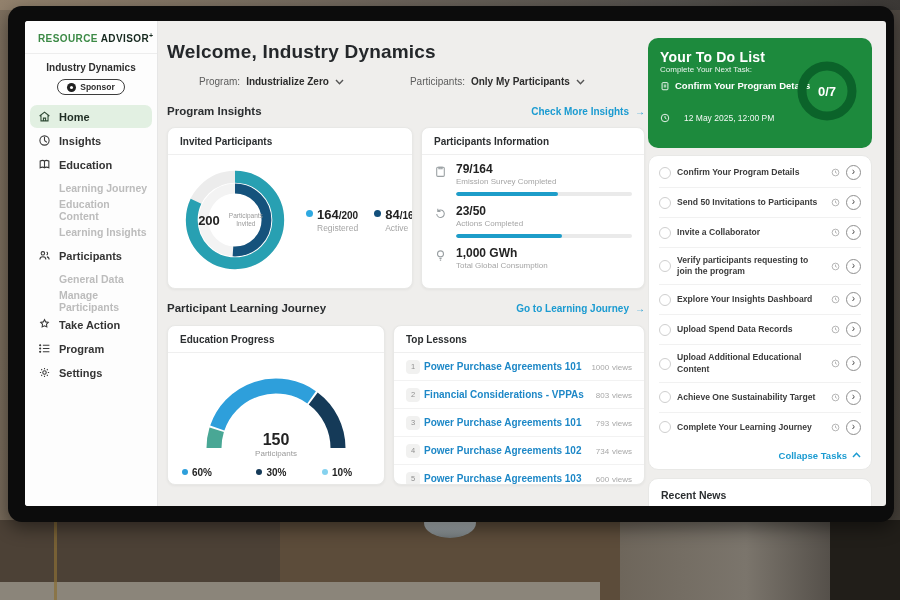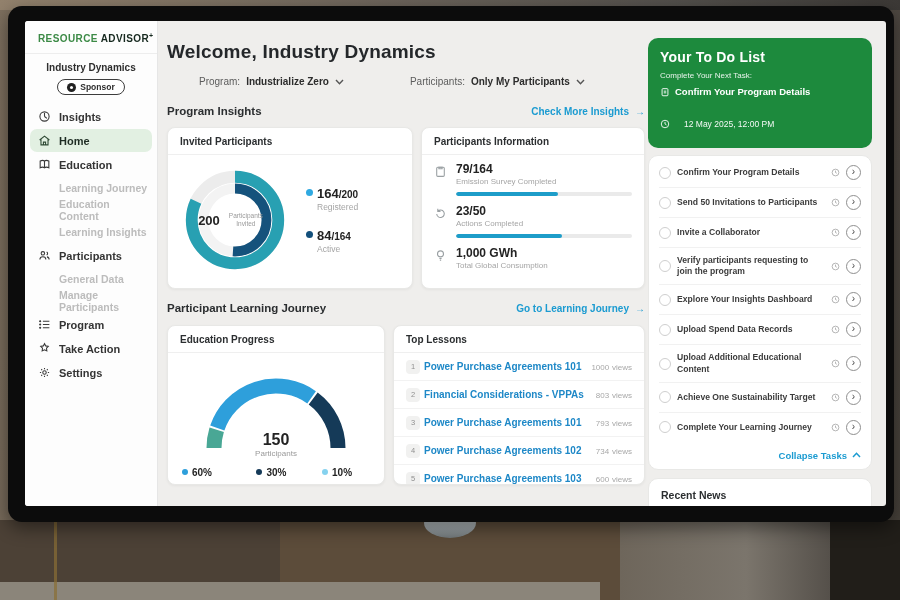--- a/index.html
+++ b/index.html
@@ -58,21 +58,21 @@
           box-shadow:0 1px 3px rgba(0,0,0,.05); overflow:hidden; }
   .card-title { padding:8px 12px 7px; font-size:10px; font-weight:bold; color:#2b2e30; border-bottom:1px solid #efefef; }
 
   .card-invited { left:0; top:106px; width:246px; height:162px; }
   .invited-body { display:flex; align-items:center; padding:6px 8px; }
   .donut-wrap { position:relative; width:118px; height:118px; flex:0 0 auto; }
   .donut-center { position:absolute; left:0; top:0; width:118px; height:118px; display:flex; flex-direction:row;
                   align-items:center; justify-content:center; text-align:center; }
   .donut-center .v { font-size:13px; font-weight:bold; color:#232323; }
   .donut-center .l { font-size:6.5px; color:#9a9a9a; width:52px; line-height:1.25; }
-  .inv-legend { display:flex; flex-direction:column; gap:16px; margin-left:12px; }
+  .inv-legend { display:flex; flex-direction:row; gap:16px; margin-left:12px; }
   .leg-item { position:relative; padding-left:11px; }
   .leg-dot { position:absolute; left:0; top:3px; width:7px; height:7px; border-radius:50%; }
   .leg-item .v { font-size:13px; font-weight:bold; color:#232323; }
   .leg-item .v .tot { font-size:10px; }
   .leg-item .l { font-size:8.5px; color:#a5a5a5; margin-top:1px; }
 
   .card-pinfo { left:254px; top:106px; width:224px; height:162px; }
   .pinfo-body { padding:7px 12px 0; }
   .pinfo-row { margin-bottom:8px; }
   .pinfo-line { display:flex; gap:8px; }
@@ -100,21 +100,21 @@
           display:flex; align-items:center; justify-content:center; flex:0 0 auto; }
   .lesson-title { flex:1; margin-left:4px; font-size:10px; font-weight:bold; color:#1e88c7; cursor:pointer; }
   .lesson-views { font-size:10px; font-weight:bold; color:#333; }
   .lesson-views span { font-size:8px; font-weight:normal; color:#a8a8a8; }
 
   
   .rightcol { position:absolute; left:623px; top:17px; width:224px; height:468px; }
   .todo-card { position:absolute; left:0; top:0; width:224px; height:110px; background:#1d8a3d; border-radius:10px;
                padding:11px 12px; color:#fff; }
   .todo-title { font-size:14px; font-weight:bold; letter-spacing:.2px; }
-  .todo-sub { font-size:8px; opacity:.9; margin-top:6px; }
+  .todo-sub { font-size:8px; opacity:.9; }
   .todo-next { display:flex; align-items:center; gap:5px; font-size:9.5px; font-weight:bold; margin-top:6px; }
   .todo-due { display:flex; align-items:center; gap:14px; font-size:8.5px; margin-top:22px; opacity:.95; }
   .todo-ring { position:absolute; right:12px; top:20px; width:66px; height:66px; }
   .todo-ring .txt { position:absolute; left:0; top:0; width:66px; height:66px; display:flex; align-items:center;
                     justify-content:center; font-size:13px; font-weight:bold; color:#fff; }
 
   .tasks-card { position:absolute; left:0; top:117px; width:224px; height:315px; background:#fff;
                 border:1px solid #e8e8e6; border-radius:10px; padding:2px 10px; overflow:hidden; }
   .task-row { display:flex; align-items:center; gap:6px; padding:7px 0; border-bottom:1px solid #f1f1f1; cursor:pointer; }
   .task-check { width:12px; height:12px; border:1.4px solid #cfcfcf; border-radius:50%; flex:0 0 auto; cursor:pointer; }
@@ -152,32 +152,32 @@
       <span class="g">RESOURCE</span>
       <span class="d"><span>ADVISOR</span><sup>+</sup></span>
     </div>
     <div class="side-div"></div>
     <div class="org">Industry Dynamics</div>
     <div class="sponsor">
       <span class="sp-dot"></span>
       <span>Sponsor</span>
     </div>
     <div class="nav">
+      <div class="nav-item active">
+        <svg width="13" height="13" viewBox="0 0 24 24" fill="none" stroke="#2f4a35" stroke-width="2">
+              <path d="M3 11 L12 4 L21 11 M5.5 9.5 V20 H18.5 V9.5 M10 20 v-5 h4 v5"></path>
+            </svg>
+        <span>Home</span>
+      </div>
       <div class="nav-item">
         <svg width="13" height="13" viewBox="0 0 24 24" fill="none" stroke="#3a3a3a" stroke-width="2">
               <circle cx="12" cy="12" r="8.5"></circle>
               <path d="M12 12 V5.5 M12 12 L16.5 15.5"></path>
             </svg>
         <span>Insights</span>
-      </div>
-      <div class="nav-item active">
-        <svg width="13" height="13" viewBox="0 0 24 24" fill="none" stroke="#2f4a35" stroke-width="2">
-              <path d="M3 11 L12 4 L21 11 M5.5 9.5 V20 H18.5 V9.5 M10 20 v-5 h4 v5"></path>
-            </svg>
-        <span>Home</span>
       </div>
       <div class="nav-item">
         <svg width="13" height="13" viewBox="0 0 24 24" fill="none" stroke="#3a3a3a" stroke-width="2">
               <path d="M4 5.5 C7 4 10 4 12 5.5 C14 4 17 4 20 5.5 V18 C17 16.5 14 16.5 12 18 C10 16.5 7 16.5 4 18 Z M12 5.5 V18"></path>
             </svg>
         <span>Education</span>
       </div>
       <div class="nav-sub">
             <span>Learning Journey</span>
           </div>
@@ -194,34 +194,34 @@
               <path d="M16 5.7 a3 3 0 0 1 0 5.4 M16.5 14.5 c2.4.3 4 2.3 4 5"></path>
             </svg>
         <span>Participants</span>
       </div>
       <div class="nav-sub">
             <span>General Data</span>
           </div>
       <div class="nav-sub">
             <span>Manage Participants</span>
           </div>
+      <div class="nav-item">
+        <svg width="13" height="13" viewBox="0 0 24 24" fill="none" stroke="#3a3a3a" stroke-width="2">
+              <path d="M12 3 l2.2 4.2 4.8.9 -3.3 3.4.6 4.9 -4.3-2.1 -4.3 2.1.6-4.9 -3.3-3.4 4.8-.9 Z"></path>
+            </svg>
+        <span>Take Action</span>
+      </div>
       <div class="nav-item">
         <svg width="13" height="13" viewBox="0 0 24 24" fill="none" stroke="#3a3a3a" stroke-width="2">
               <path d="M9 6 H21 M9 12 H21 M9 18 H21"></path>
               <circle cx="4" cy="6" r="1" fill="#3a3a3a"></circle>
               <circle cx="4" cy="12" r="1" fill="#3a3a3a"></circle>
               <circle cx="4" cy="18" r="1" fill="#3a3a3a"></circle>
             </svg>
         <span>Program</span>
-      </div>
-      <div class="nav-item">
-        <svg width="13" height="13" viewBox="0 0 24 24" fill="none" stroke="#3a3a3a" stroke-width="2">
-              <path d="M12 3 l2.2 4.2 4.8.9 -3.3 3.4.6 4.9 -4.3-2.1 -4.3 2.1.6-4.9 -3.3-3.4 4.8-.9 Z"></path>
-            </svg>
-        <span>Take Action</span>
       </div>
       <div class="nav-item">
         <svg width="13" height="13" viewBox="0 0 24 24" fill="none" stroke="#3a3a3a" stroke-width="2">
               <circle cx="12" cy="12" r="3.2"></circle>
               <path d="M12 3.5v2.3 M12 18.2v2.3 M3.5 12h2.3 M18.2 12h2.3 M6 6l1.6 1.6 M16.4 16.4 18 18 M18 6l-1.6 1.6 M7.6 16.4 6 18"></path>
             </svg>
         <span>Settings</span>
       </div>
     </div>
   </div>
@@ -418,20 +418,26 @@
             </svg>
         <span>Confirm Your Program Details</span>
       </div>
       <div class="todo-due">
         <svg width="10" height="10" viewBox="0 0 24 24" fill="none" stroke="#fff" stroke-width="2.2">
               <circle cx="12" cy="12" r="9"></circle>
               <path d="M12 7v5l3.5 2"></path>
             </svg>
         <span>12 May 2025, 12:00 PM</span>
       </div>
+      <div class="todo-ring">
+        <svg width="66" height="66" viewBox="0 0 66 66">
+              <circle cx="33" cy="33" r="25" fill="none" stroke-width="9" style="stroke: rgb(11, 99, 42);"></circle>
+            </svg>
+        <div class="txt">0/7</div>
+      </div>
     </div>
 
     <div class="tasks-card">
       <div class="task-row">
         <span class="task-check"></span>
         <span class="task-label">Confirm Your Program Details</span>
         <svg class="task-clock" width="9" height="9" viewBox="0 0 24 24" fill="none" stroke="currentColor" stroke-width="2">
               <circle cx="12" cy="12" r="9"></circle>
               <path d="M12 7v5l3.5 2"></path>
             </svg>

